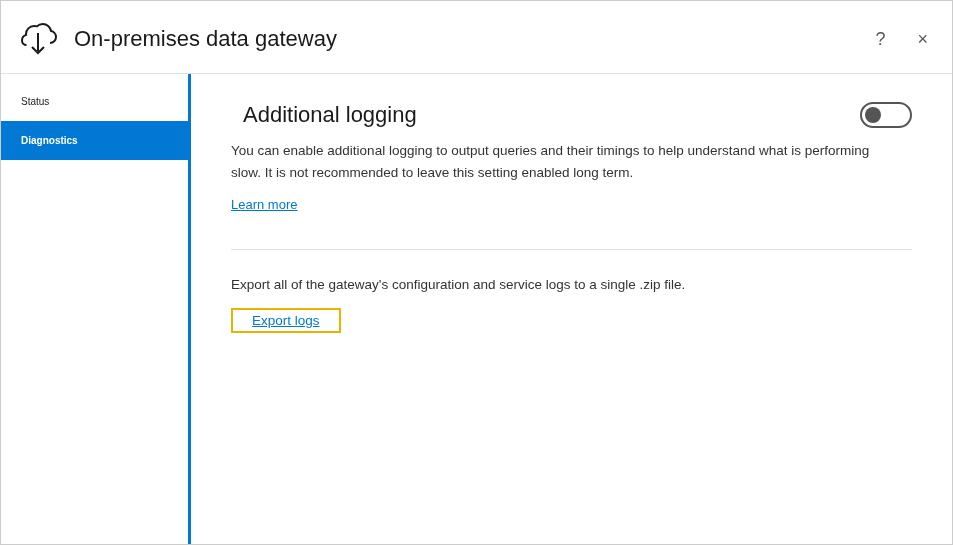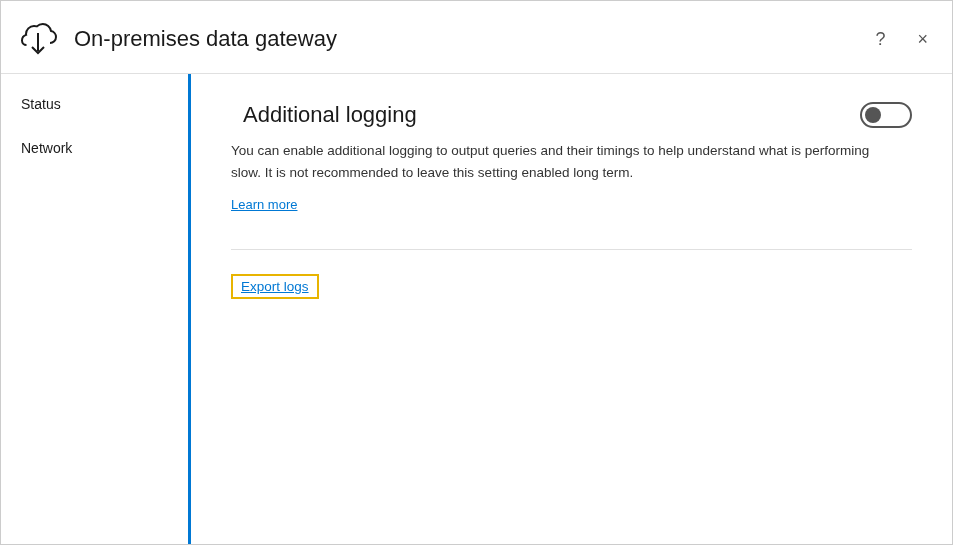--- a/index.html
+++ b/index.html
@@ -52,21 +52,21 @@
       height: calc(545px - 75px);
     }
     .sidebar {
       width: 190px;
       border-right: 3px solid #0078d4;
       padding-top: 8px;
       flex-shrink: 0;
     }
     .sidebar-item {
       padding: 14px 20px;
-      font-size: 14px;
+      font-size: 10px;
       color: #1a1a1a;
       cursor: pointer;
       user-select: none;
     }
     .sidebar-item.active {
       background: #0078d4;
       color: #fff;
       font-weight: 600;
     }
 
@@ -110,21 +110,21 @@
       border-top: 1px solid #e0e0e0;
       margin: 24px 0;
     }
     .export-link {
       font-size: 13.5px;
       color: #0078d4;
       text-decoration: underline;
       cursor: pointer;
       display: inline-block;
       border: 2px solid #e8b400;
-      padding: 3px 8px;
+      padding: 3px 19px;
       background: #fff;
     }
 
     
     .toggle-switch {
       position: relative;
       width: 52px;
       height: 26px;
       flex-shrink: 0;
     }
@@ -164,38 +164,39 @@
   <div class="title-actions">
     <button class="title-btn">?</button>
     <button class="title-btn">×</button>
   </div>
 </div>
 
 <div class="main-layout">
 
   <nav class="sidebar">
     <div class="sidebar-item">Status</div>
-    <div class="sidebar-item">Network</div>
+    <div class="sidebar-item active">Diagnostics</div>
   </nav>
 
   <div class="content">
 
     <div class="section">
       <div class="section-header">
         <span class="section-title">Additional logging</span>
         <div class="toggle-switch">
           <div class="toggle-track">
             <div class="toggle-knob"></div>
           </div>
         </div>
       </div>
       <p class="section-desc">You can enable additional logging to output queries and their timings to help understand what is performing slow. It is not recommended to leave this setting enabled long term.</p>
       <a class="learn-more">Learn more</a>
     </div>
 
     <hr class="divider">
 
     <div class="section">
+      <p class="section-desc" style="margin-top:12px;">Export all of the gateway's configuration and service logs to a single .zip file.</p>
       <a class="export-link">Export logs</a>
     </div>
 
   </div>
 </div>
 
 </body></html>

